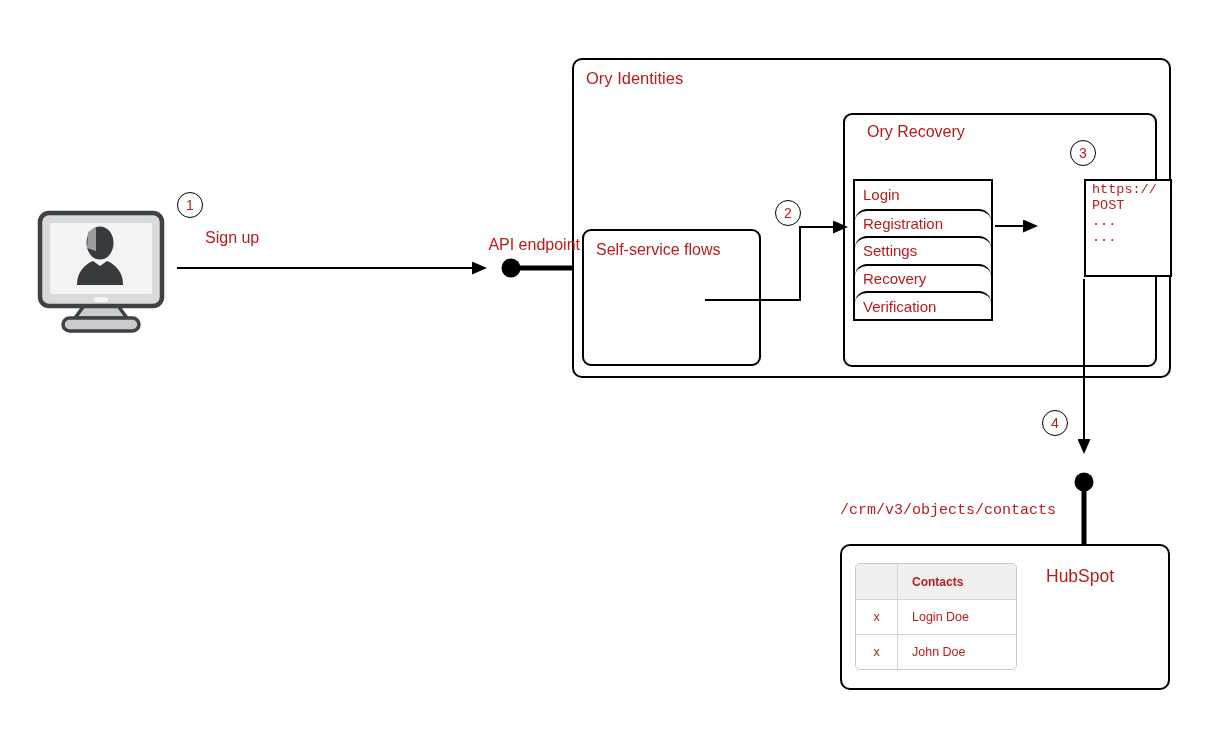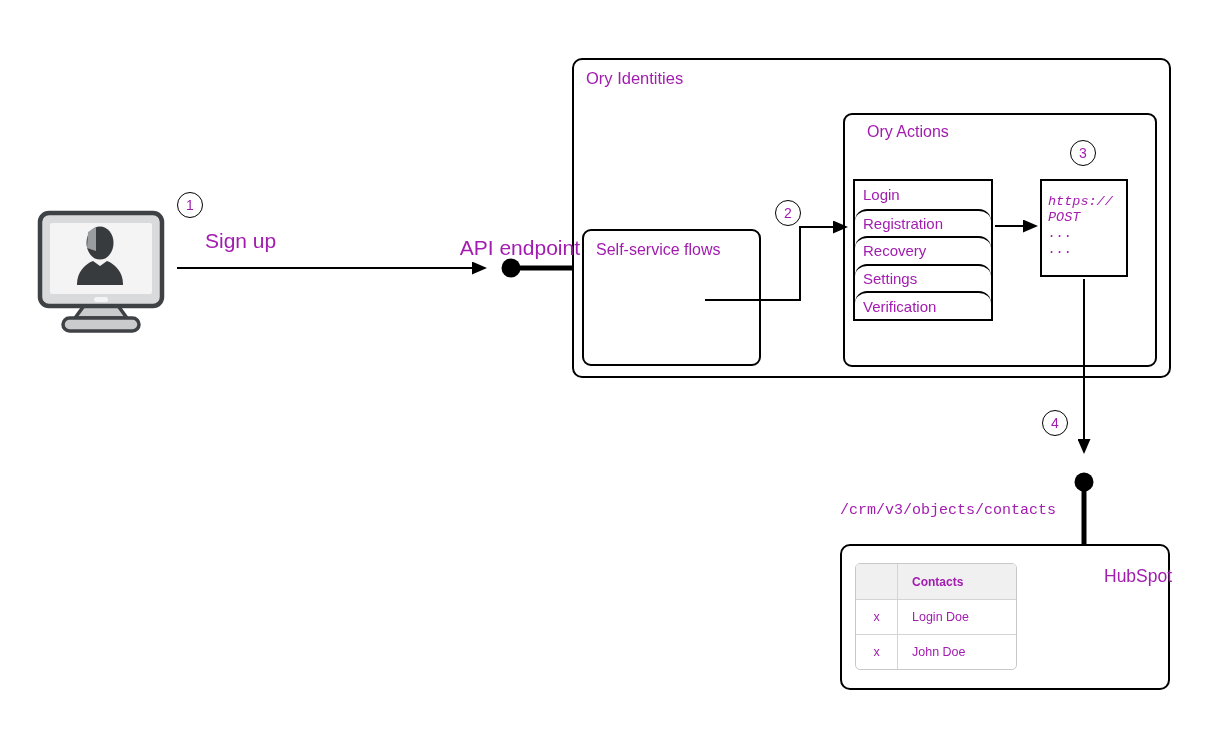--- a/index.html
+++ b/index.html
@@ -1,42 +1,42 @@
 <!DOCTYPE html>
 <html><head>
 <meta charset="utf-8">
 <style>
   html,body{margin:0;padding:0;background:#ffffff;}
   #canvas{
     position:relative;width:1212px;height:730px;background:#ffffff;
-    font-family:"Liberation Sans",sans-serif;color:#a21caf;overflow:hidden;
+    font-family:"Liberation Sans",sans-serif;color:#b91c1c;overflow:hidden;
   }
   .box{position:absolute;background:#ffffff;border:2.5px solid #000;border-radius:10px;box-sizing:border-box;}
   .box.thin{border-width:2px;border-radius:9px;}
   .lbl{position:absolute;white-space:nowrap;}
   .t-oryid{font-size:16.5px;}
   .t-oryactions{font-size:16px;}
   .t-selfservice{font-size:16px;}
   .t-hubspot{font-size:17.5px;}
-  .t-plain{font-size:21px;}
+  .t-plain{font-size:16px;}
   .t-mono{font-family:"Liberation Mono","DejaVu Sans Mono",monospace;font-size:15px;}
   .step-circle{
     position:absolute;width:26px;height:26px;border:1.6px solid #000;border-radius:50%;
     background:#fff;display:flex;align-items:center;justify-content:center;
     font-size:14px;box-sizing:border-box;
   }
   
   #flow-list{position:absolute;left:853px;top:179px;width:140px;border:2px solid #000;background:#fff;box-sizing:border-box;}
   .flow-row{height:27.6px;display:flex;align-items:center;padding-left:8px;font-size:15px;border-top:2px solid #000;box-sizing:border-box;border-radius:12px;}
   .flow-row:first-child{border-top:none;}
   
   #code-box{
-    position:absolute;left:1040px;top:179px;width:88px;height:98px;background:#fff;
-    border:2.5px solid #000;box-sizing:border-box;padding:13px 0 0 6px;
-    font-family:"Liberation Mono","DejaVu Sans Mono",monospace;font-size:13.5px;line-height:16px;font-style:italic;
+    position:absolute;left:1084px;top:179px;width:88px;height:98px;background:#fff;
+    border:2.5px solid #000;box-sizing:border-box;padding:1px 0 0 6px;
+    font-family:"Liberation Mono","DejaVu Sans Mono",monospace;font-size:13.5px;line-height:16px;
   }
   
   #contacts-table{
     position:absolute;left:855px;top:563px;width:162px;background:#fff;
     border:1px solid #c9c9c9;border-radius:5px;box-sizing:border-box;overflow:hidden;
     font-size:12.5px;
   }
   .ct-row{display:flex;height:35px;border-top:1px solid #d4d4d4;box-sizing:border-box;}
   .ct-row:first-child{border-top:none;background:#f0f0f1;}
   .ct-c1{width:42px;border-right:1px solid #d4d4d4;display:flex;align-items:center;justify-content:center;box-sizing:border-box;}
@@ -46,42 +46,42 @@
 </style>
 </head>
 <body>
 
 <div id="canvas">
 
   <div class="box" style="left:572px;top:58px;width:599px;height:320px;"></div>
   <div class="lbl t-oryid" style="left:586px;top:69px;">Ory Identities</div>
 
   <div class="box thin" style="left:843px;top:113px;width:314px;height:254px;"></div>
-  <div class="lbl t-oryactions" style="left:867px;top:123px;">Ory Actions</div>
+  <div class="lbl t-oryactions" style="left:867px;top:123px;">Ory Recovery</div>
 
   <div class="box thin" style="left:582px;top:229px;width:179px;height:137px;"></div>
   <div class="lbl t-selfservice" style="left:596px;top:241px;">Self-service flows</div>
 
   <div id="flow-list">
     <div class="flow-row">Login</div>
     <div class="flow-row">Registration</div>
+    <div class="flow-row">Settings</div>
     <div class="flow-row">Recovery</div>
-    <div class="flow-row">Settings</div>
     <div class="flow-row">Verification</div>
   </div>
 
   <div id="code-box">
     <div>https://</div>
     <div>POST</div>
     <div>...</div>
     <div>...</div>
   </div>
 
   <div class="box" style="left:840px;top:544px;width:330px;height:146px;"></div>
-  <div class="lbl t-hubspot" style="left:1104px;top:566px;text-align:right;">HubSpot</div>
+  <div class="lbl t-hubspot" style="left:1046px;top:566px;text-align:right;">HubSpot</div>
 
   <div id="contacts-table">
     <div class="ct-row">
       <div class="ct-c1 ct-head"></div>
       <div class="ct-c2 ct-head">Contacts</div>
     </div>
     <div class="ct-row">
       <div class="ct-c1">x</div>
       <div class="ct-c2">Login Doe</div>
     </div>

